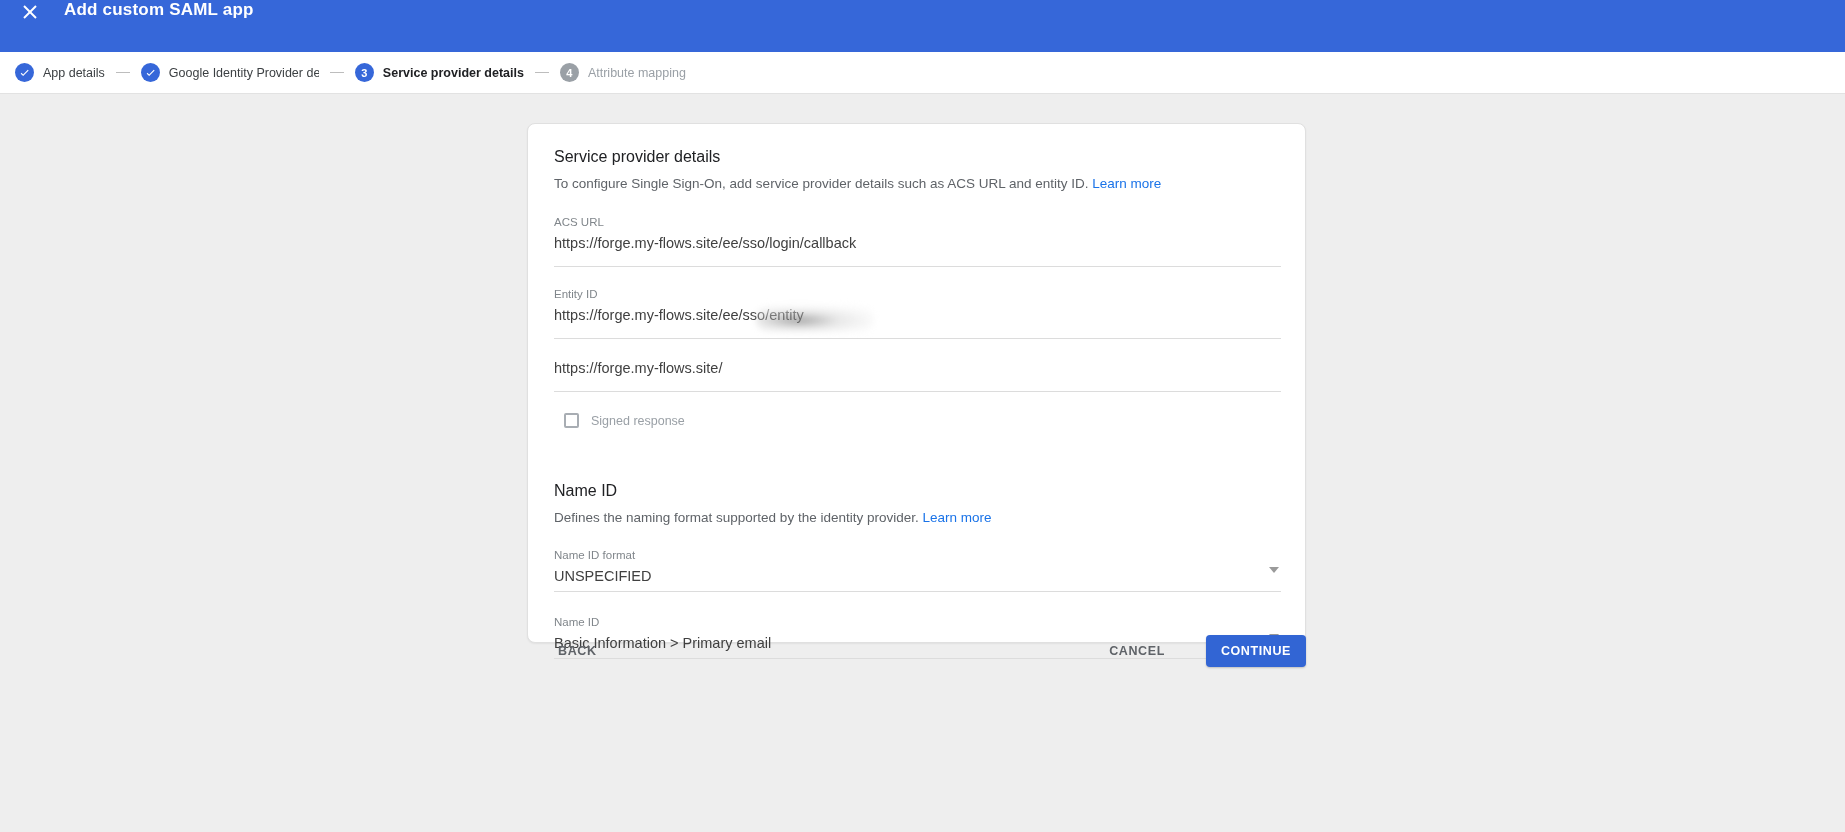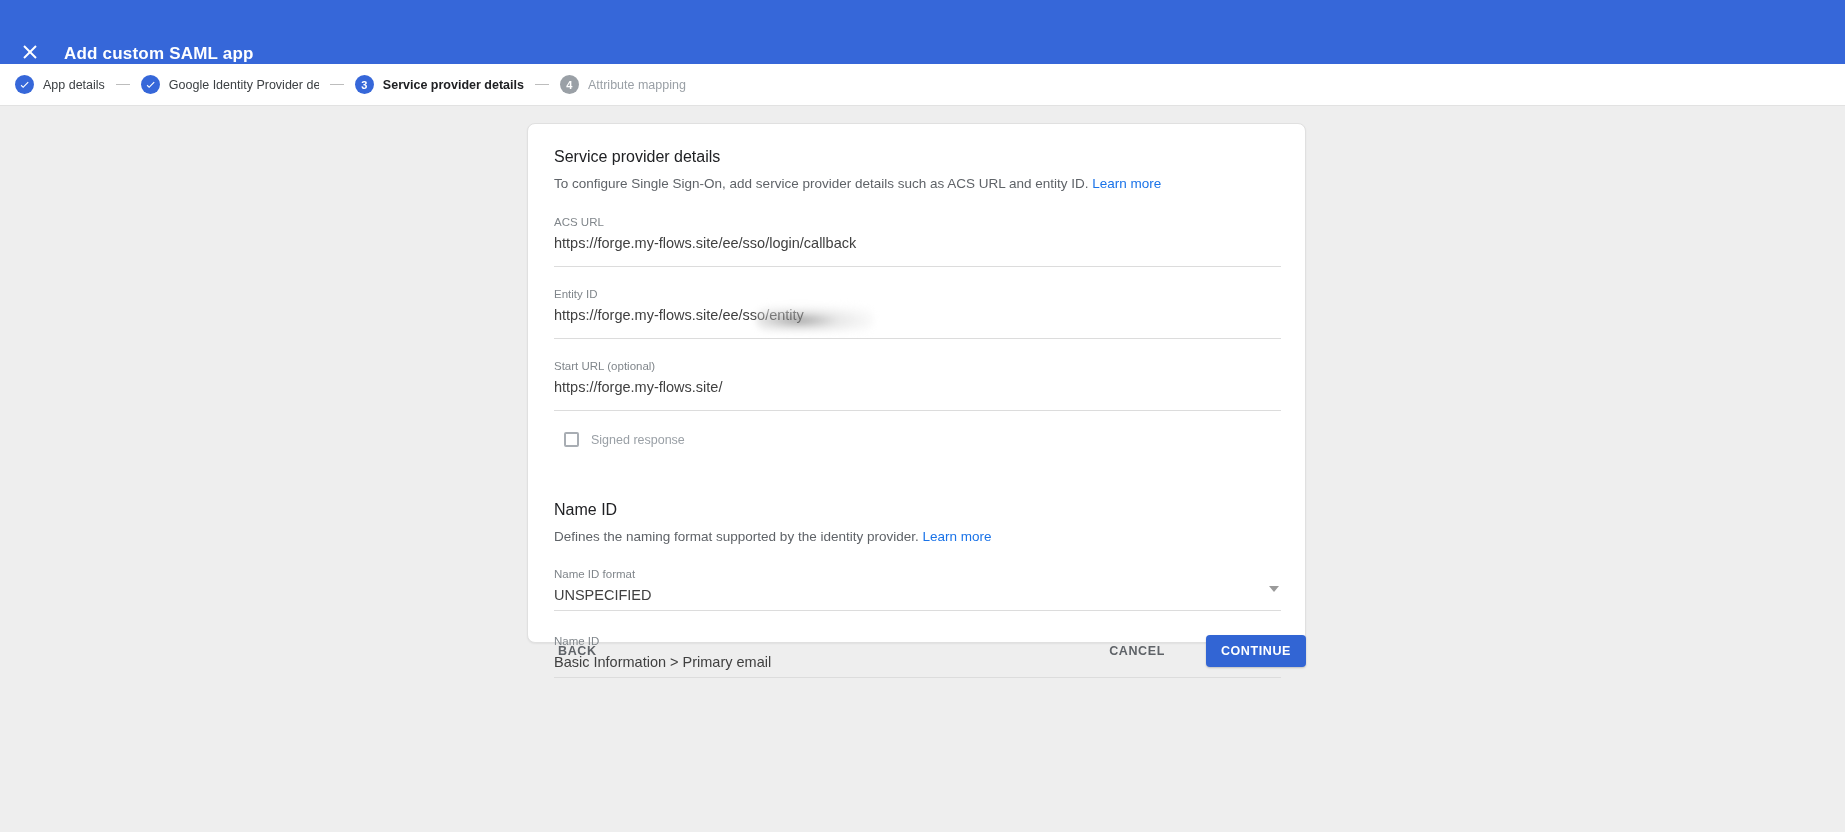--- a/index.html
+++ b/index.html
@@ -6,22 +6,22 @@
   html,body { width:1845px; height:832px; overflow:hidden; }
   body {
     font-family:"Liberation Sans", sans-serif;
     background:#eeeeee;
     position:relative;
     color:#202124;
   }
 
   
   .topbar {
-    height:64px; background:#3667d9; color:#fff;
-    display:flex; align-items:flex-end; padding:0 18px;
+    height:52px; background:#3667d9; color:#fff;
+    display:flex; align-items:flex-start; padding:0 18px;
   }
   .close-btn {
     width:24px; height:24px; display:flex; align-items:center; justify-content:center;
     cursor:pointer; flex:0 0 auto;
   }
   .close-btn svg { width:16px; height:16px; stroke:#fff; stroke-width:2; }
   .topbar-title { font-size:17px; font-weight:700; margin-left:22px; letter-spacing:.2px; }
 
   
   .stepper {
@@ -157,21 +157,20 @@
     <div class="field-value">https://forge.my-flows.site/ee/sso/login/callback</div>
   </div>
 
   <div class="field">
     <div class="field-label">Entity ID</div>
     <div class="field-value">https://forge.my-flows.site/ee/sso/entity</div>
     <div class="redact"></div>
   </div>
 
   <div class="field">
-    <div class="field-label">Start URL (optional)</div>
     <div class="field-value">https://forge.my-flows.site/</div>
   </div>
 
   <div class="checkbox-row">
     <span class="checkbox"></span>
     <span class="checkbox-label">Signed response</span>
   </div>
 
   <div class="section-title section-gap">Name ID</div>
   <div class="section-desc">

